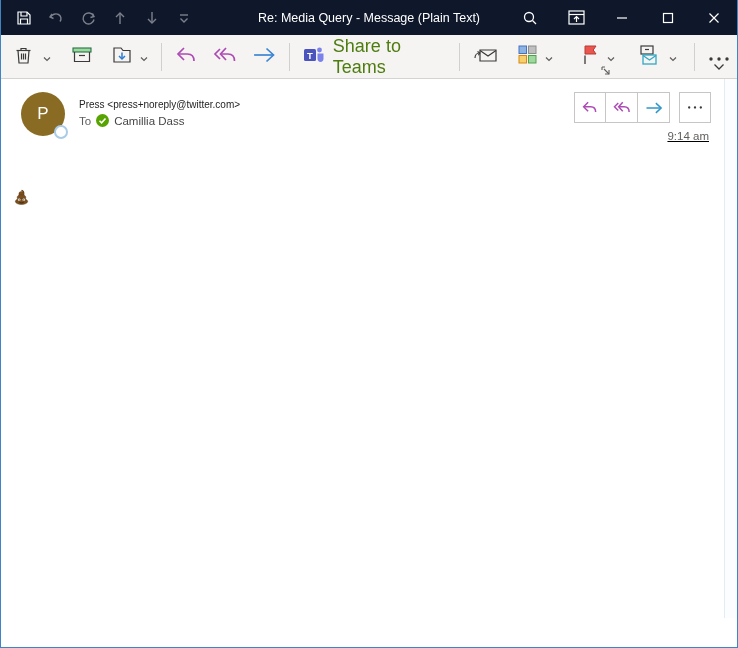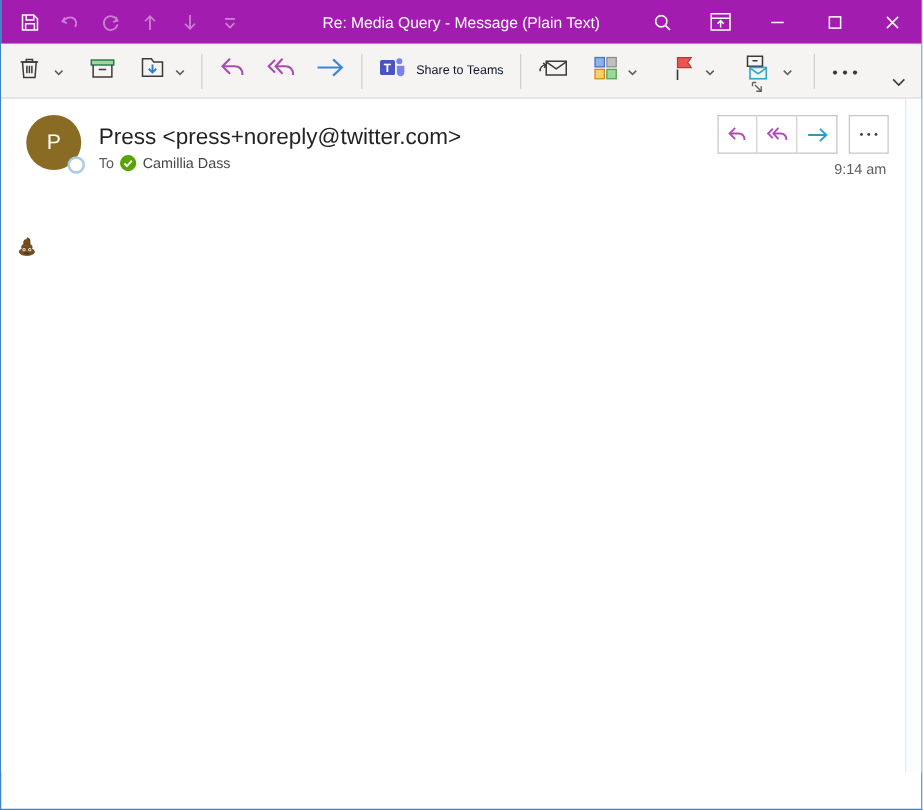--- a/index.html
+++ b/index.html
@@ -2,60 +2,60 @@
 <html><head>
 <meta charset="utf-8">
 <style>
   * { margin:0; padding:0; box-sizing:border-box; }
   html,body { width:738px; height:648px; overflow:hidden; }
   body { font-family:"Liberation Sans", sans-serif; background:#fff; }
   .window { position:relative; width:738px; height:648px; background:#fff;
             border-left:1px solid #3f84c4; border-right:1px solid #3f84c4; border-bottom:1px solid #3f84c4; }
 
   
-  .titlebar { height:35px; background:#a21caf; display:flex; align-items:center; color:#fff; position:relative; }
+  .titlebar { height:35px; background:#0f172a; display:flex; align-items:center; color:#fff; position:relative; }
   .qat { display:flex; align-items:center; gap:14px; padding-left:14px; }
   .qat .icon { width:18px; height:18px; display:flex; align-items:center; justify-content:center; }
   .qat .dim { opacity:0.45; }
   .title-text { position:absolute; left:0; right:0; text-align:center; font-size:12.5px; color:#fff; pointer-events:none; }
   .win-controls { margin-left:auto; display:flex; align-items:center; height:100%; }
   .win-btn { width:46px; height:35px; display:flex; align-items:center; justify-content:center; }
 
   
   .tabs { height:29px; background:#f5f4f2; display:flex; align-items:flex-end; padding-left:15px; gap:0; }
   .tab { font-size:12.5px; color:#4a4a4a; padding:5px 15px 7px 15px; position:relative; }
   .tab.selected { color:#252423; font-weight:bold; }
   .tab.selected::after { content:""; position:absolute; left:12px; right:12px; bottom:0; height:3px; background:#2b7cd3; }
 
   
   .ribbon { height:44px; background:#f5f4f2; border-bottom:1px solid #d5d3d1; display:flex; align-items:center; padding-left:6px; position:relative; }
   .rbtn { display:flex; align-items:center; gap:3px; padding:6px 7px; color:#3b3a39; }
   .rdiv { width:1px; height:28px; background:#d2d0ce; margin:0 6px; }
   .chev { color:#605e5c; }
-  .teams-label { font-size:10px; color:#0f172a; margin-left:5px;text-align:right; }
+  .teams-label { font-size:18px; color:#4d7c0f; margin-left:5px; }
   .dlg-launcher { position:absolute; left:599px; top:27px; color:#605e5c; }
   .ribbon-collapse { position:absolute; right:12px; bottom:3px; color:#3b3a39; }
 
   
   .content { position:relative; background:#fff; height:539px; }
   .scrollbar { position:absolute; top:0; right:0; width:13px; height:100%; background:#fbfdfe; border-left:1px solid #e3ecf3; }
   .subject { font-size:17.5px; color:#252423; padding:15px 0 0 18px; letter-spacing:0.1px; }
 
   .msg-header { display:flex; align-items:flex-start; padding:13px 26px 0 20px; }
   .avatar { width:44px; height:44px; border-radius:50%; background:#8a6b23; color:#fff; font-size:17px;
             display:flex; align-items:center; justify-content:center; position:relative; flex:0 0 auto; }
   .presence { position:absolute; right:-3px; bottom:-3px; width:14px; height:14px; border-radius:50%;
               background:#fff; border:2px solid #a9cbe8; }
   .sender-block { margin-left:14px; padding-top:7px; min-width:0; }
-  .sender-line { font-size:18px; color:#252423; }
+  .sender-line { font-size:10px; color:#252423; }
   .to-line { display:flex; align-items:center; gap:5px; margin-top:4px; font-size:11.5px; color:#605e5c; }
   .check-badge { width:13px; height:13px; border-radius:50%; background:#57a300; display:flex; align-items:center; justify-content:center; }
   .recipient { color:#484644; }
 
-  .header-actions { margin-left:auto; text-align:right; }
+  .header-actions { margin-left:auto; text-align:right;text-decoration:underline; }
   .action-row { display:flex; align-items:center; }
   .btn-group { display:flex; }
   .hbtn { width:32px; height:31px; background:#fff; border:1px solid #c8c6c4; display:flex; align-items:center; justify-content:center; }
   .btn-group .hbtn + .hbtn { border-left:none; }
   .more-btn { margin-left:9px; }
   .time { font-size:11.5px; color:#605e5c; margin-top:7px; padding-right:2px; }
 
   .warning { font-size:12px; color:#000; padding:27px 0 0 9px; }
   .emoji-body { padding:47px 0 0 12px; }
 </style>

